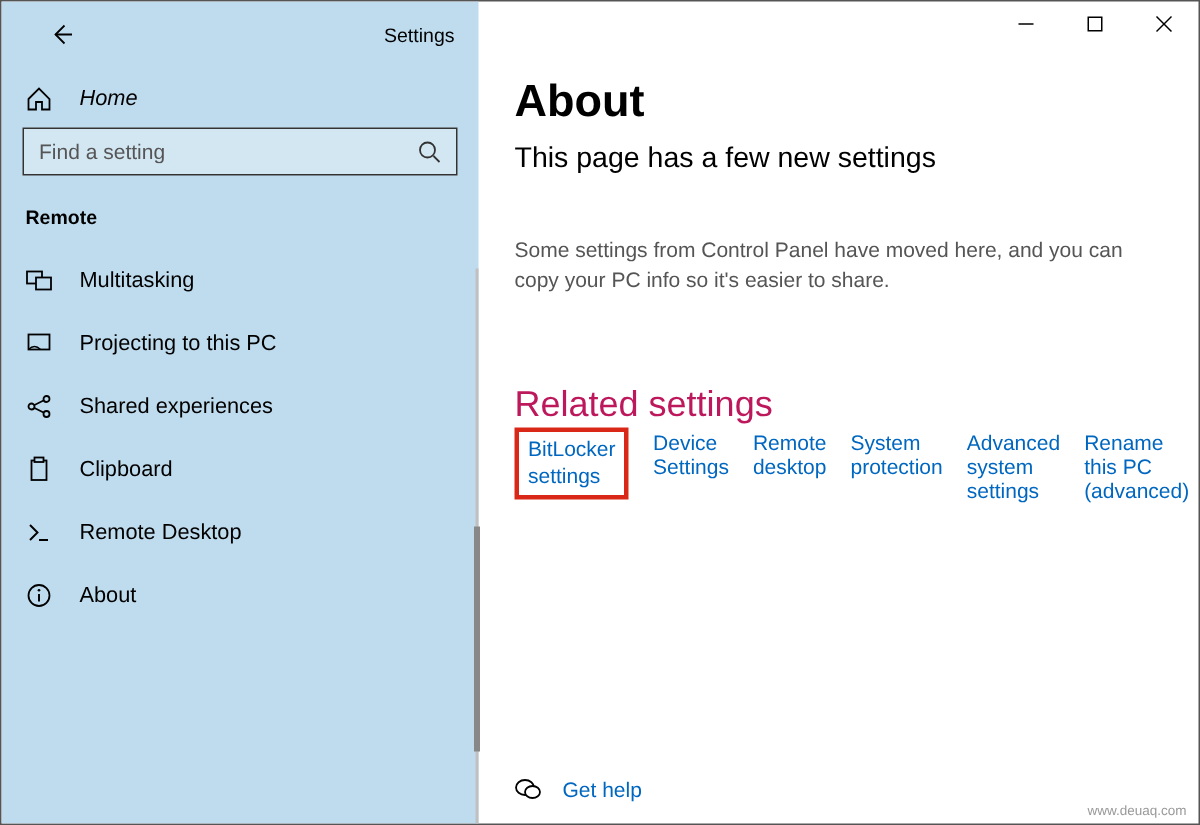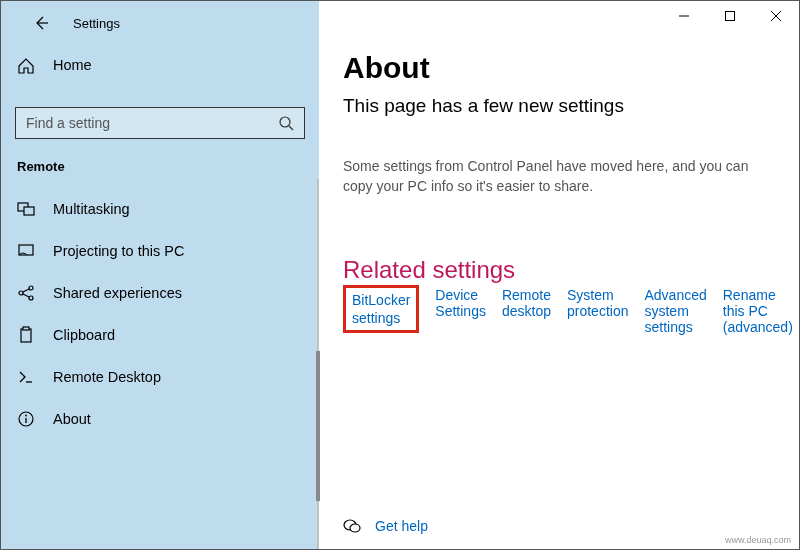--- a/index.html
+++ b/index.html
@@ -21,48 +21,51 @@
       height: 100%;
       background: #bfdcee;
       float: left;
       padding: 0;
       position: relative;
     }
     .back-row {
       display: flex;
       align-items: center;
       padding: 14px 16px 10px 32px;
+      justify-content: space-between;
     }
     .back-icon {
       width: 16px;
       height: 16px;
       margin-right: 24px;
       cursor: pointer;
     }
     .settings-text {
       font-size: 13px;
       color: #000;
     }
     .home-row {
       display: flex;
+      align-items: center;
       padding: 8px 16px;
       margin-top: 8px;
       cursor: pointer;
+      font-style: italic;
     }
     .home-icon {
       width: 18px;
       height: 18px;
       margin-right: 18px;
     }
     .home-text {
       font-size: 14.5px;
       color: #000;
     }
     .search-box {
-      margin: 24px 14px 14px 14px;
+      margin: 2px 14px 14px 14px;
       border: 1px solid #333;
       background: #d3e7f3;
       display: flex;
       align-items: center;
       padding: 7px 10px;
     }
     .search-input {
       flex: 1;
       background: transparent;
       border: none;

